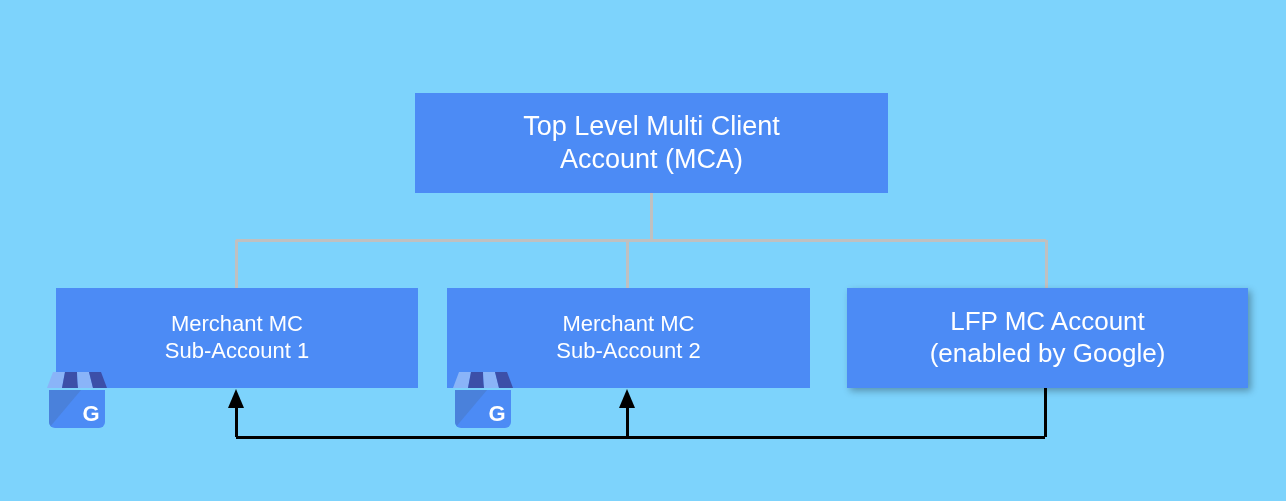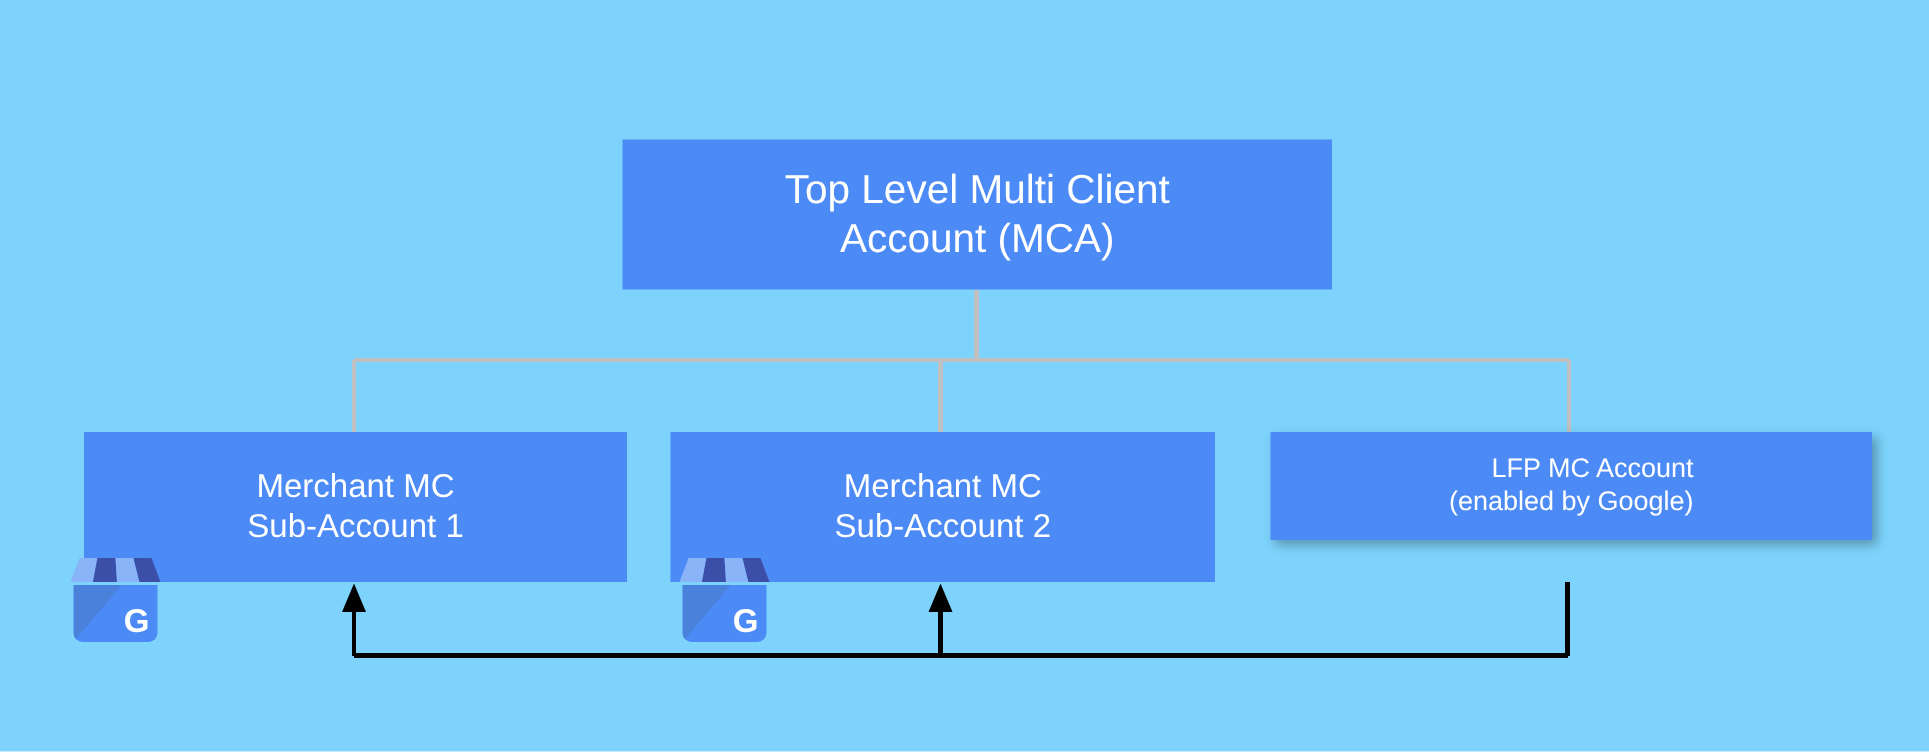--- a/index.html
+++ b/index.html
@@ -64,24 +64,23 @@
     left: 447px;
     top: 288px;
     width: 363px;
     height: 100px;
     font-size: 22px;
   }
   #node-lfp {
     left: 847px;
     top: 288px;
     width: 401px;
-    height: 72px;
-    font-size: 18px;
+    height: 100px;
+    font-size: 26px;
     box-shadow: 3px 3px 7px rgba(0,0,0,0.30);
-    text-align: right;
   }
 
   
   .gmb-icon {
     position: absolute;
     width: 72px;
     height: 72px;
   }
   #gmb-icon-1 { left: 41px; top: 364px; }
   #gmb-icon-2 { left: 447px; top: 364px; }

